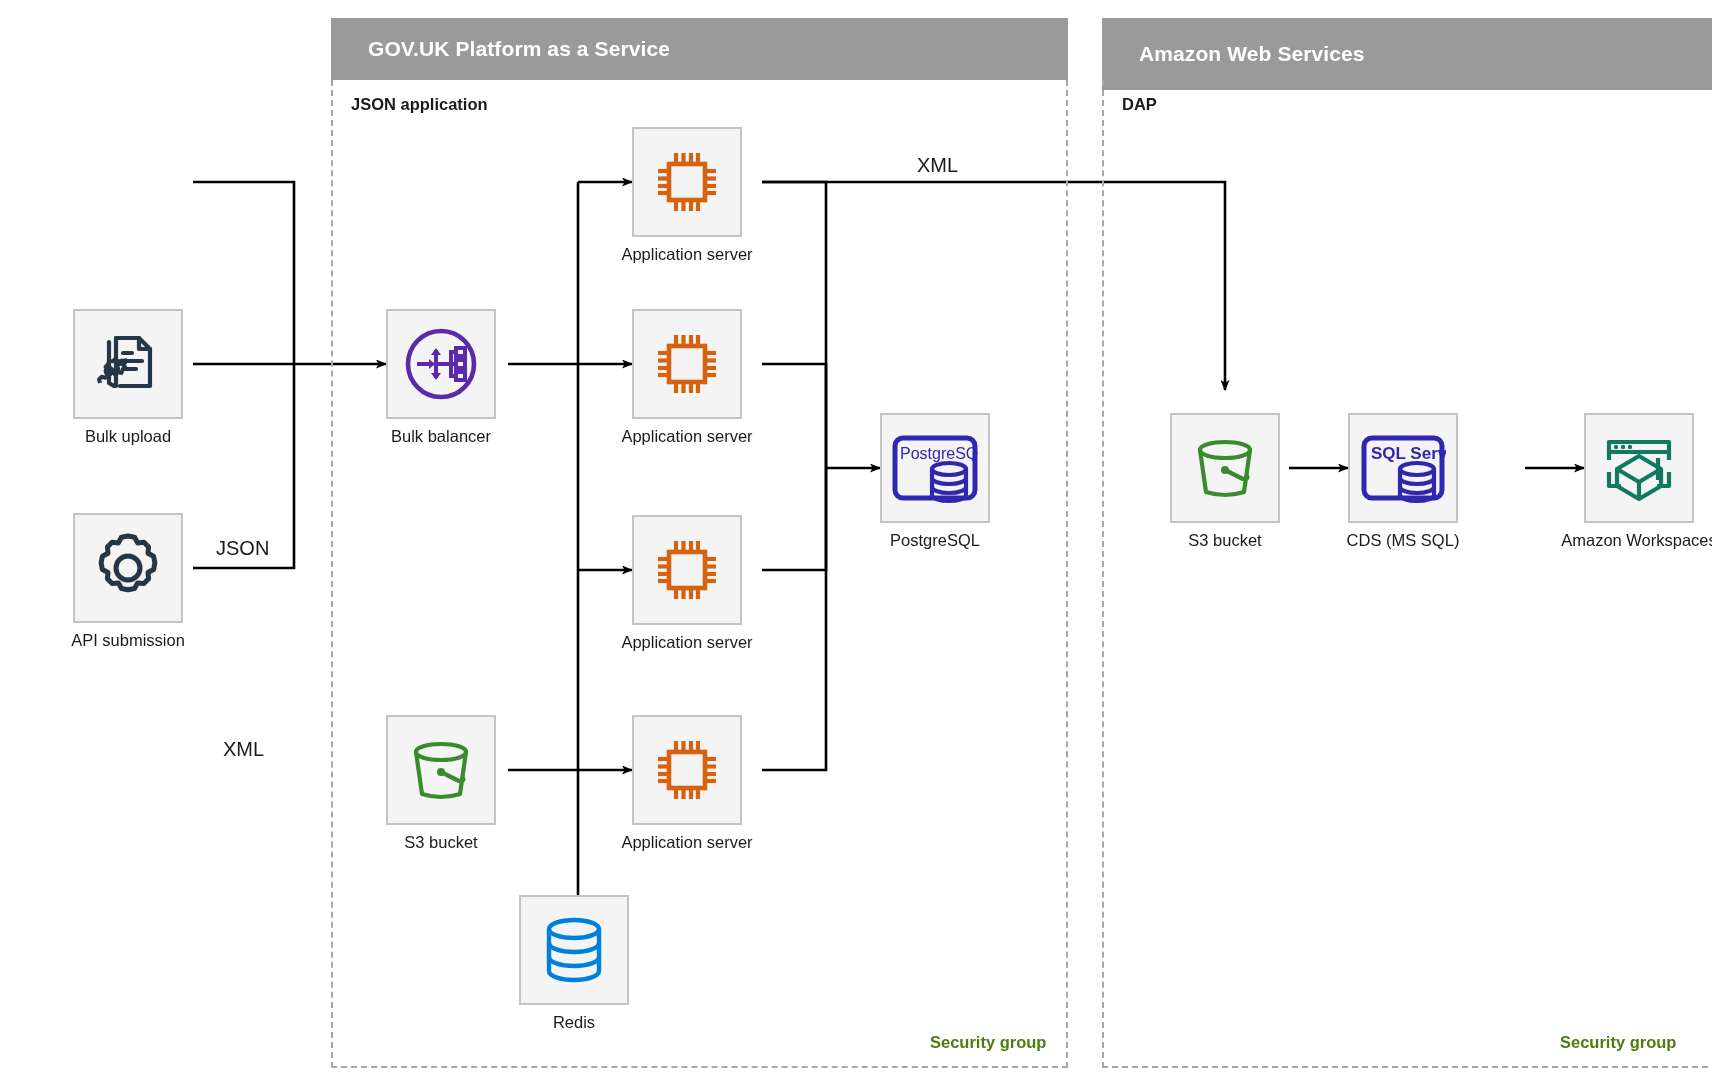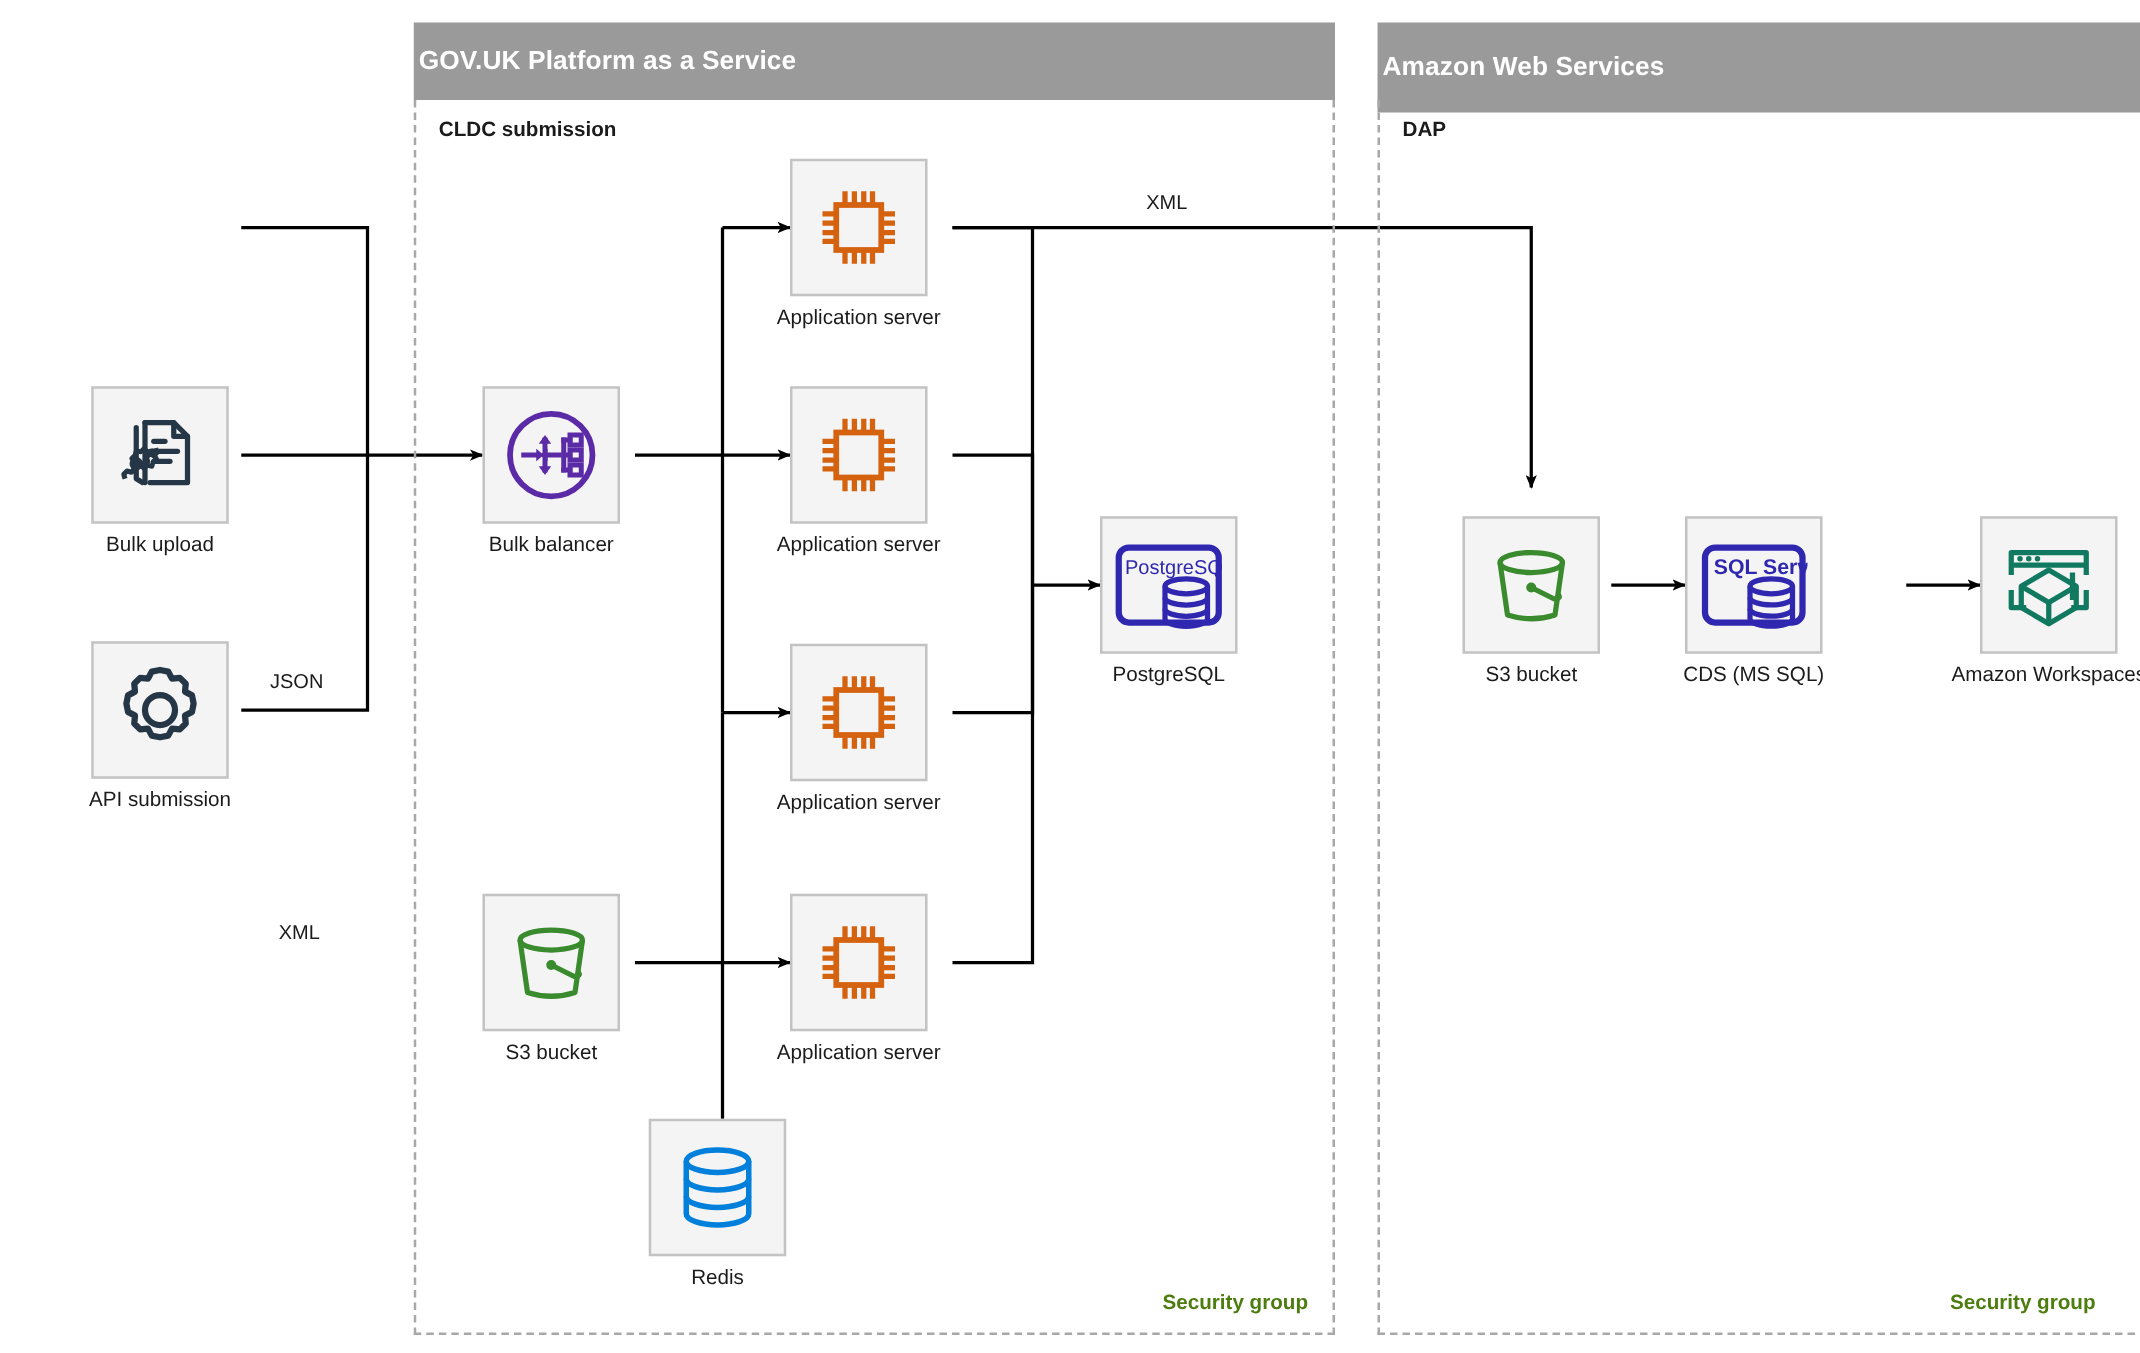--- a/index.html
+++ b/index.html
@@ -23,21 +23,21 @@
   .zone-header {
     position: absolute;
     background: #9a9a9a;
     display: flex;
     align-items: center;
   }
   .zone-header-title {
     color: #ffffff;
     font-size: 21px;
     font-weight: bold;
-    padding-left: 4px;
+    padding-left: 37px;
     letter-spacing: 0.1px;
     white-space: nowrap;
   }
   .zone-box {
     position: absolute;
     border: 2px dashed #a8a8a8;
     border-top: none;
     box-sizing: border-box;
   }
   .zone-sublabel {
@@ -76,21 +76,21 @@
     transform: translateX(-50%);
     font-size: 16.5px;
     color: #1b1b1b;
     white-space: nowrap;
     text-align: center;
   }
 
   
   .edge-label {
     position: absolute;
-    font-size: 16px;
+    font-size: 20px;
     color: #1b1b1b;
     white-space: nowrap;
   }
 
   
   #wires {
     position: absolute;
     left: 0; top: 0;
     width: 1712px;
     height: 1082px;
@@ -136,21 +136,21 @@
 
       <path d="M1289,468 L1348,468" marker-end="url(#arrow)"></path>
       <path d="M1525,468 L1584,468" marker-end="url(#arrow)"></path>
     </g>
   </svg>
 
   <div class="zone-header" style="left:331px; top:18px; width:737px; height:62px;">
     <span class="zone-header-title">GOV.UK Platform as a Service</span>
   </div>
   <div class="zone-box" style="left:331px; top:80px; width:737px; height:988px;"></div>
-  <div class="zone-sublabel" style="left:351px; top:95px;">CLDC submission</div>
+  <div class="zone-sublabel" style="left:351px; top:95px;">JSON application</div>
   <div class="zone-footer" style="left:930px; top:1033px;">Security group</div>
 
   <div class="zone-header" style="left:1102px; top:18px; width:610px; height:72px;">
     <span class="zone-header-title">Amazon Web Services</span>
   </div>
   <div class="zone-box" style="left:1102px; top:80px; width:626px; height:988px;"></div>
   <div class="zone-sublabel" style="left:1122px; top:95px;">DAP</div>
   <div class="zone-footer" style="left:1560px; top:1033px;">Security group</div>
 
 

